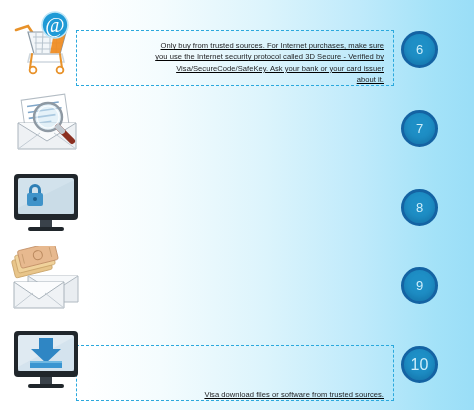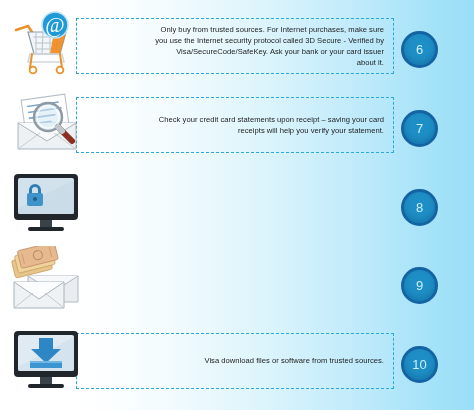--- a/index.html
+++ b/index.html
@@ -6,42 +6,42 @@
   body{
     width:474px;height:410px;overflow:hidden;
     font-family:"Liberation Sans", sans-serif;
     background:linear-gradient(to right,#ffffff 0%,#ffffff 18%,#f4fcfe 34%,#dcf4fc 56%,#bfeafb 76%,#a3e2f8 92%,#9adef7 100%);
   }
   #board{position:relative;width:474px;height:410px;}
 
   
   .row{position:absolute;left:0;width:474px;height:72px;}
   .panel{
-    position:absolute;left:76px;top:4px;right:80px;height:56px;
+    position:absolute;left:76px;top:16px;right:80px;height:56px;
     border:1px dashed #2aa8dd;
     box-sizing:border-box;
-    display:flex;align-items:center;justify-content:flex-end;
+    display:flex;align-items:flex-end;justify-content:flex-end;text-decoration:underline;
   }
   .panel-text{
     font-size:7.6px;line-height:11.2px;color:#1d1d1f;
     text-align:right;padding-right:9px;padding-left:78px;
     letter-spacing:.03px;
   }
   
   .badge{
     position:absolute;right:36px;top:17px;
     width:37px;height:37px;border-radius:50%;
     background:#1e8fc6;
     border:3px solid #1463a3;
     box-sizing:border-box;
     display:flex;align-items:center;justify-content:center;
     color:#cdeefb;font-size:13px;
     box-shadow:inset 0 -3px 6px rgba(0,60,110,.28);
   }
-  .badge.wide{font-size:13px;}
+  .badge.wide{font-size:16px;}
 
   
   .icon-slot{position:absolute;left:6px;top:-4px;width:82px;height:72px;}
   .icon-slot svg{display:block;}
 
   
   #r6{top:14px;}  #r7{top:93px;}  #r8{top:172px;}
   #r9{top:250px;} #r10{top:329px;}
 </style>
 </head>
@@ -78,23 +78,20 @@
 
         <circle cx="49" cy="15" r="13" fill="#1f9ad6"></circle>
         <circle cx="49" cy="15" r="13" fill="none" stroke="#bfe6f7" stroke-width="1.6"></circle>
         <text x="49" y="21.5" font-family="Liberation Serif, serif" font-size="21" fill="#ffffff" text-anchor="middle">@</text>
       </svg>
     </div>
     <div class="badge">6</div>
   </div>
 
   <div class="row" id="r7">
-    <div class="panel">
-      <div class="panel-text">Check your credit card statements upon receipt – saving your card receipts will help you verify your statement.</div>
-    </div>
     <div class="icon-slot">
       <svg width="82" height="72" viewBox="0 0 82 72">
 
         <g transform="rotate(-8 40 30)">
           <rect x="18" y="8" width="44" height="30" fill="#ffffff" stroke="#b3bcc4" stroke-width="1"></rect>
           <g stroke="#7fa6c9" stroke-width="1.6">
             <line x1="23" y1="15" x2="55" y2="15"></line>
             <line x1="23" y1="21" x2="57" y2="21"></line>
             <line x1="23" y1="27" x2="50" y2="27"></line>
             <line x1="23" y1="33" x2="45" y2="33"></line>

